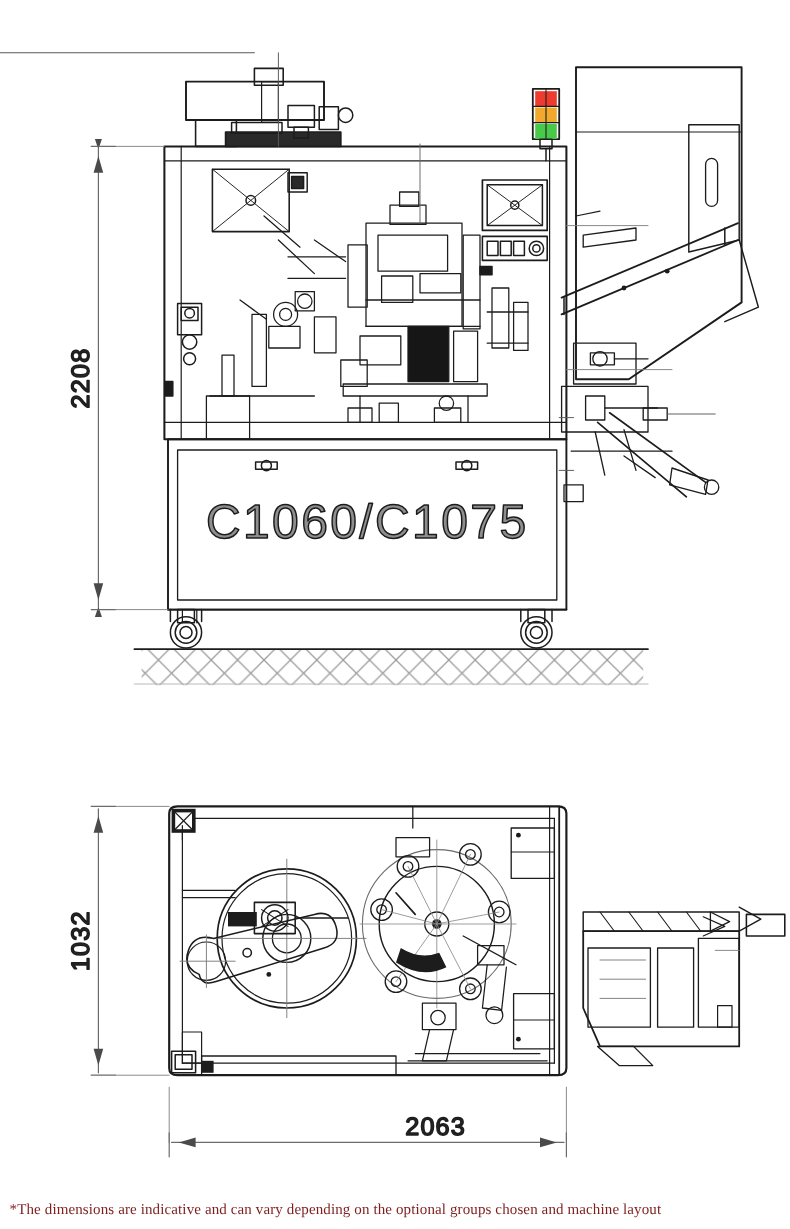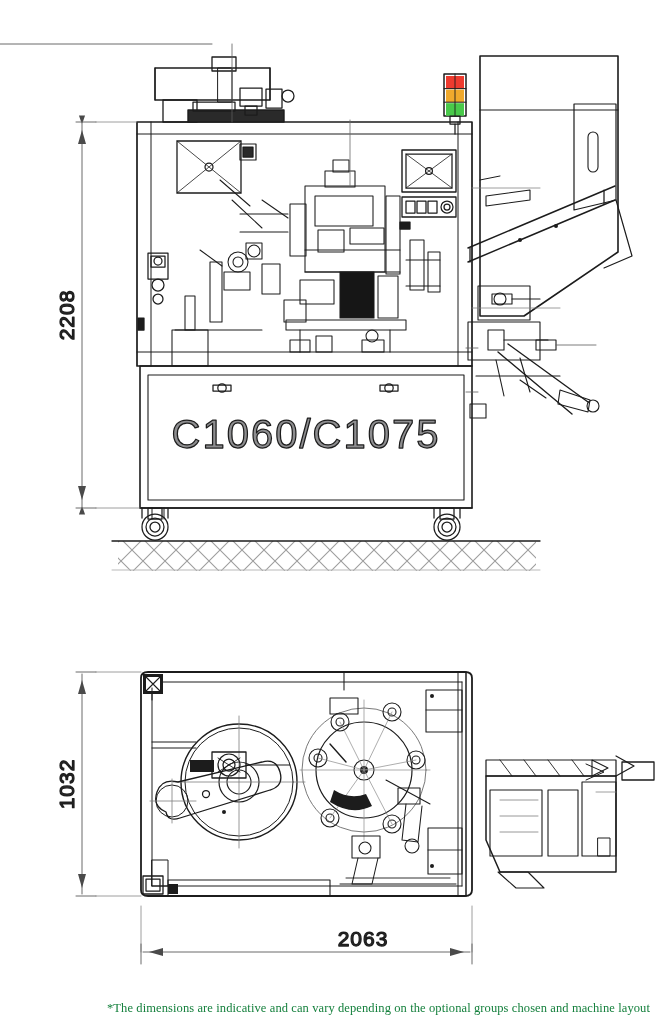--- a/index.html
+++ b/index.html
@@ -15,23 +15,23 @@
   .dimtext{
     font-family:"Liberation Sans",sans-serif;
     font-size:21px;letter-spacing:1px;fill:#2b2b2b;
   }
   .modeltext{
     font-family:"Liberation Sans",sans-serif;
     font-size:40px;letter-spacing:2px;fill:#8e8e90;font-weight:300;
   }
   .footnote{
     position:absolute;left:0;right:0;bottom:8px;
-    text-align:right;
+    text-align:left;
     font-family:"Liberation Serif",serif;
-    font-size:12.5px;color:#15803d;
+    font-size:12.5px;color:#7f1d1d;
     letter-spacing:.1px;
     padding:0 8px;
     box-sizing:border-box;
   }
 </style>
 </head>
 <body>
 
 <div id="sheet">
 <svg viewBox="0 0 658 1024" xmlns="http://www.w3.org/2000/svg">

